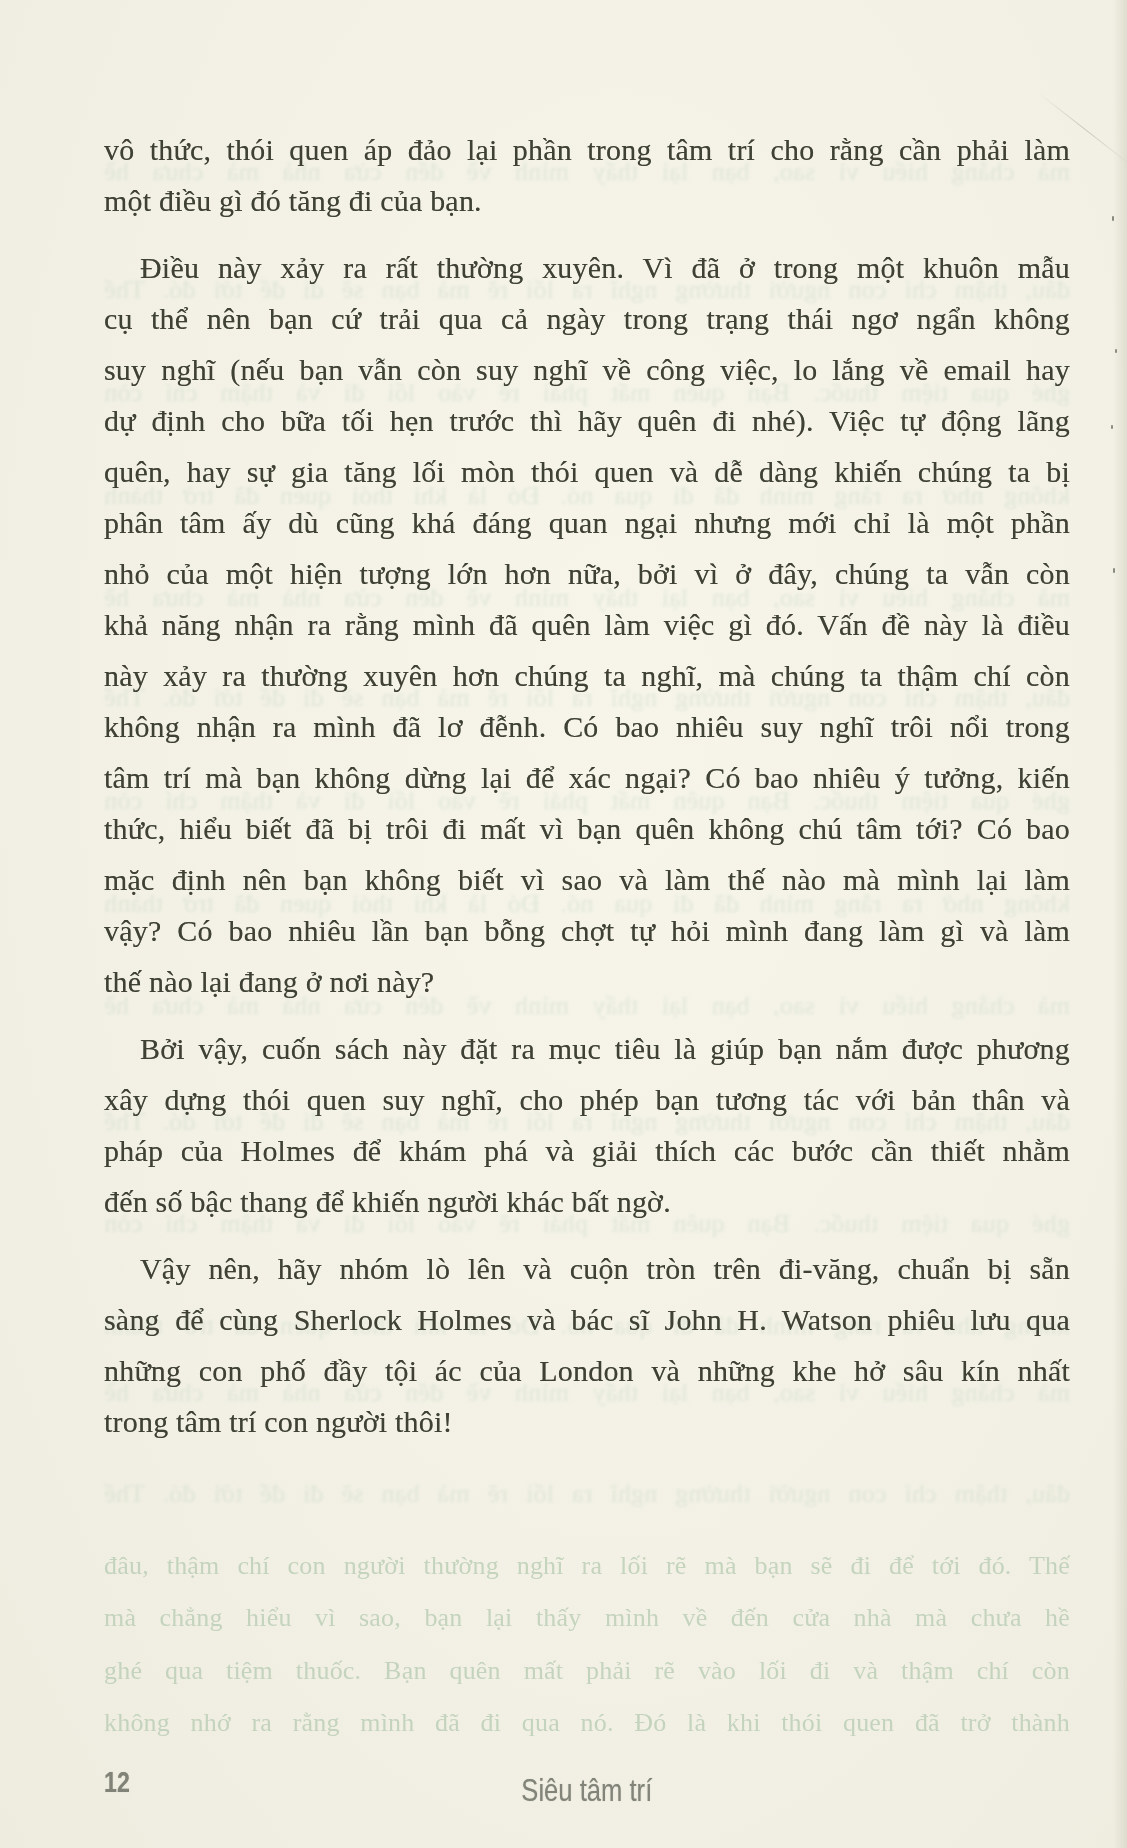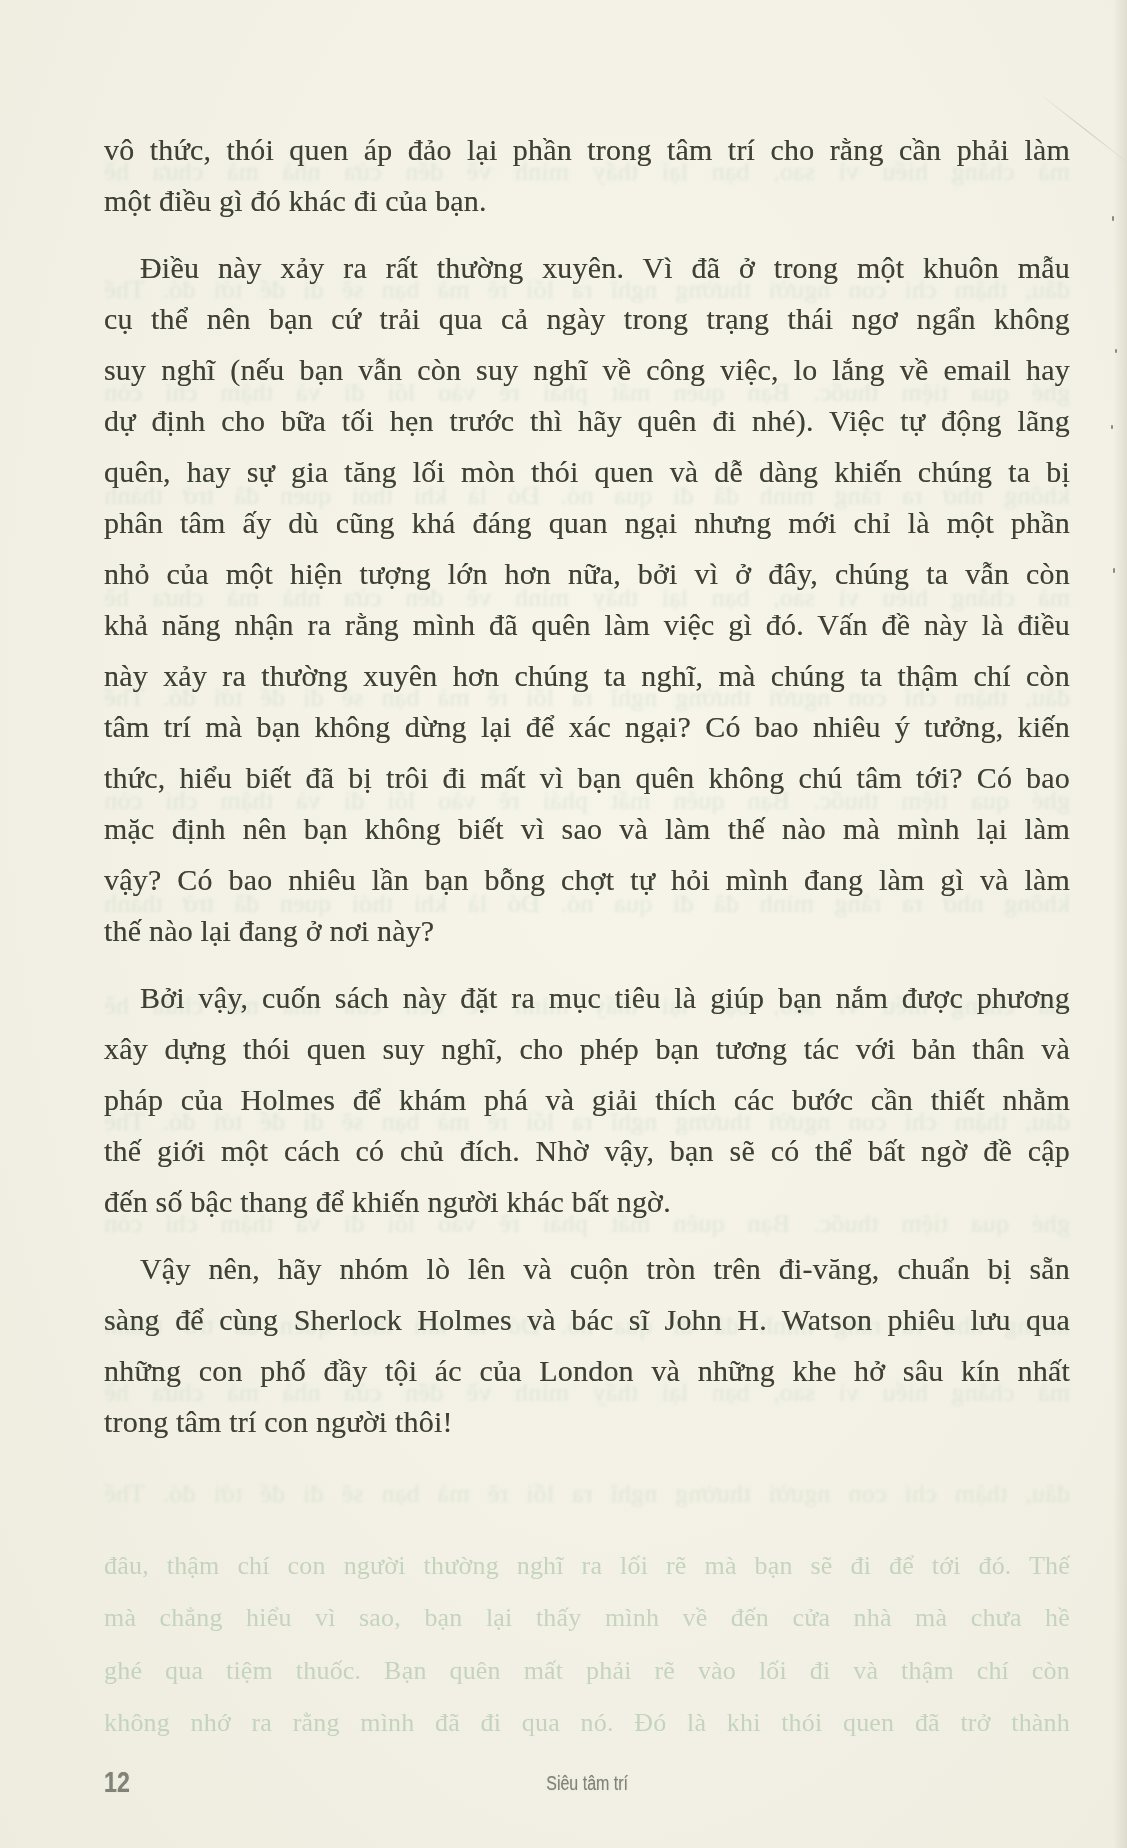--- a/index.html
+++ b/index.html
@@ -54,21 +54,21 @@
     position:absolute;left:104px;top:1766px;
     font-family:"Liberation Sans","DejaVu Sans",sans-serif;
     font-size:29px;font-weight:bold;color:#72756a;opacity:.88;
     transform:scaleX(.8);transform-origin:left center;
     text-shadow:0 0 1px rgba(114,117,106,.5);
   }
   .footer-title{
     position:absolute;left:104px;top:1772px;width:966px;
     text-align:center;
     font-family:"Liberation Sans","DejaVu Sans",sans-serif;
-    font-size:20px;color:#6f7268;opacity:.85;
+    font-size:32px;color:#6f7268;opacity:.85;
     text-shadow:0 0 1px rgba(111,114,104,.5);
   }
   .footer-title > span{display:inline-block;transform:scaleX(.8);}
   .speck{position:absolute;background:#888b7d;border-radius:1px;}
   .crease{
     position:absolute;left:1038px;top:92px;width:120px;height:1px;
     background:linear-gradient(to right, rgba(172,170,150,0), rgba(168,166,146,.55), rgba(172,170,150,0));
     transform:rotate(38deg);transform-origin:left top;
   }
 </style>
@@ -94,43 +94,43 @@
       <div class="ghost mid" style="top: 1468px;">đâu, thậm chí con người thường nghĩ ra lối rẽ mà bạn sẽ đi để tới đó. Thế</div>
       <div class="ghost bottom" style="top: 1540px;">đâu, thậm chí con người thường nghĩ ra lối rẽ mà bạn sẽ đi để tới đó. Thế</div>
       <div class="ghost bottom" style="top: 1592px;">mà chẳng hiểu vì sao, bạn lại thấy mình về đến cửa nhà mà chưa hề</div>
       <div class="ghost bottom" style="top: 1645px;">ghé qua tiệm thuốc. Bạn quên mất phải rẽ vào lối đi và thậm chí còn</div>
       <div class="ghost bottom" style="top: 1697px;">không nhớ ra rằng mình đã đi qua nó. Đó là khi thói quen đã trở thành</div>
     </div>
 
   <div class="textblock" id="body-text">
       <div class="para">
         <div class="line">vô thức, thói quen áp đảo lại phần trong tâm trí cho rằng cần phải làm</div>
-        <div class="line para-end">một điều gì đó khác đi của bạn.</div>
+        <div class="line para-end">một điều gì đó tăng đi của bạn.</div>
       </div>
       <div class="para indent">
         <div class="line">Điều này xảy ra rất thường xuyên. Vì đã ở trong một khuôn mẫu</div>
         <div class="line">cụ thể nên bạn cứ trải qua cả ngày trong trạng thái ngơ ngẩn không</div>
         <div class="line">suy nghĩ (nếu bạn vẫn còn suy nghĩ về công việc, lo lắng về email hay</div>
         <div class="line">dự định cho bữa tối hẹn trước thì hãy quên đi nhé). Việc tự động lãng</div>
         <div class="line">quên, hay sự gia tăng lối mòn thói quen và dễ dàng khiến chúng ta bị</div>
         <div class="line">phân tâm ấy dù cũng khá đáng quan ngại nhưng mới chỉ là một phần</div>
         <div class="line">nhỏ của một hiện tượng lớn hơn nữa, bởi vì ở đây, chúng ta vẫn còn</div>
         <div class="line">khả năng nhận ra rằng mình đã quên làm việc gì đó. Vấn đề này là điều</div>
         <div class="line">này xảy ra thường xuyên hơn chúng ta nghĩ, mà chúng ta thậm chí còn</div>
+        <div class="line">không nhận ra mình đã lơ đễnh. Có bao nhiêu suy nghĩ trôi nổi trong</div>
         <div class="line">tâm trí mà bạn không dừng lại để xác ngại? Có bao nhiêu ý tưởng, kiến</div>
         <div class="line">thức, hiểu biết đã bị trôi đi mất vì bạn quên không chú tâm tới? Có bao</div>
         <div class="line">mặc định nên bạn không biết vì sao và làm thế nào mà mình lại làm</div>
         <div class="line">vậy? Có bao nhiêu lần bạn bỗng chợt tự hỏi mình đang làm gì và làm</div>
         <div class="line para-end">thế nào lại đang ở nơi này?</div>
       </div>
       <div class="para indent">
         <div class="line">Bởi vậy, cuốn sách này đặt ra mục tiêu là giúp bạn nắm được phương</div>
         <div class="line">xây dựng thói quen suy nghĩ, cho phép bạn tương tác với bản thân và</div>
         <div class="line">pháp của Holmes để khám phá và giải thích các bước cần thiết nhằm</div>
-        <div class="line">thế giới một cách có chủ đích. Nhờ vậy, bạn sẽ có thể bất ngờ đề cập</div>
         <div class="line para-end">đến số bậc thang để khiến người khác bất ngờ.</div>
       </div>
       <div class="para indent">
         <div class="line">Vậy nên, hãy nhóm lò lên và cuộn tròn trên đi-văng, chuẩn bị sẵn</div>
         <div class="line">sàng để cùng Sherlock Holmes và bác sĩ John H. Watson phiêu lưu qua</div>
         <div class="line">những con phố đầy tội ác của London và những khe hở sâu kín nhất</div>
         <div class="line para-end">trong tâm trí con người thôi!</div>
       </div>
     </div>
 

